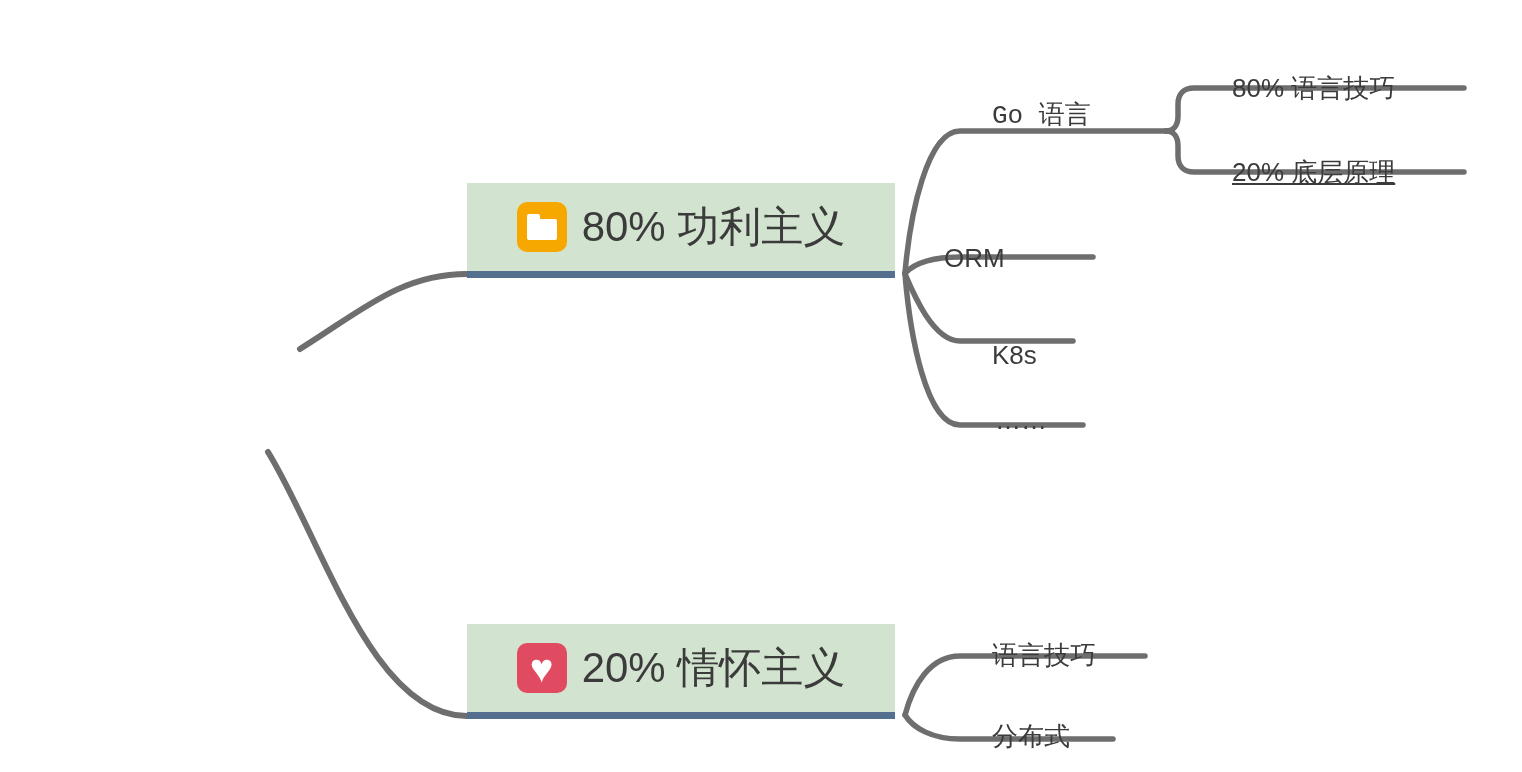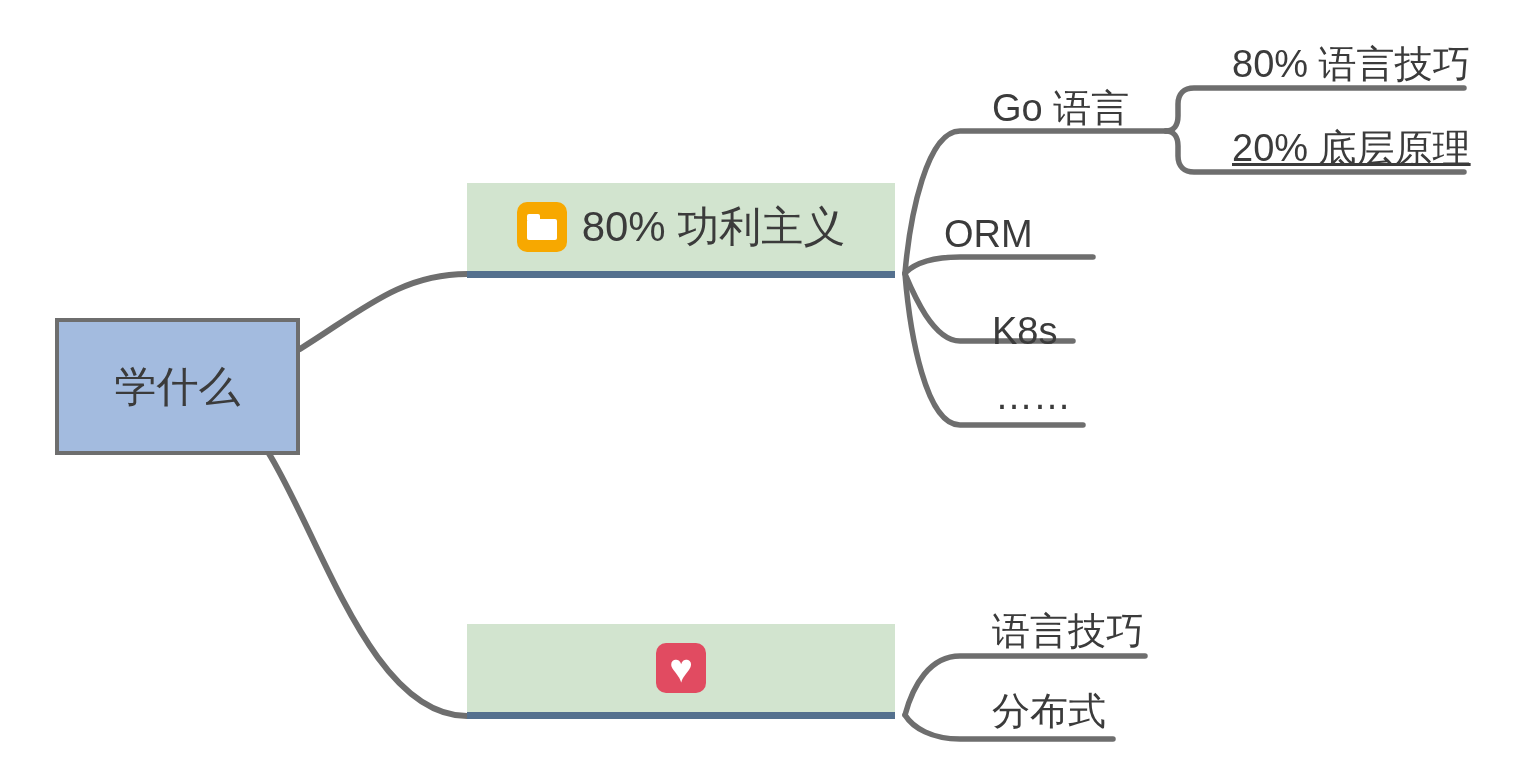--- a/index.html
+++ b/index.html
@@ -72,24 +72,25 @@
     border-radius: 2px 2px 0 0;
   }
   .heart-glyph {
     color: var(--icon-glyph, #ffffff);
     font-size: 40px;
     line-height: 50px;
   }
 
   .child-label {
     position: absolute;
-    font-size: 38px;
+    font-size: 26px;
     line-height: 36px;
     white-space: nowrap;
     color: var(--text, #3b3b3b);
+    margin-top: 24px;
   }
 </style>
 </head>
 <body>
 
 <div class="canvas">
 
   <svg class="edges" width="1522" height="772" viewBox="0 0 1522 772">
 
     <path class="edge main" d="M300,349 C360,312 400,274 467,274"></path>
@@ -103,38 +104,36 @@
     <path class="edge child" d="M905,274 C913,293 933,341 960,341 L1073,341"></path>
     <path class="edge child" d="M905,274 C910,335 926,425 960,425 L1083,425"></path>
 
     <path class="edge child" d="M1166,131 C1174,131 1178,125 1178,116 L1178,104 C1178,94 1184,88 1194,88 L1464,88"></path>
     <path class="edge child" d="M1166,131 C1174,131 1178,137 1178,146 L1178,156 C1178,166 1184,172 1194,172 L1464,172"></path>
 
     <path class="edge child" d="M905,715 C913,685 930,656 960,656 L1145,656"></path>
     <path class="edge child" d="M905,715 C913,728 932,739 960,739 L1113,739"></path>
   </svg>
 
-  <div class="root-node">
-    <span>学什么</span>
-  </div>
 
   <div class="branch-node top">
     <span class="icon-box folder">
       <span class="folder-shape"></span>
     </span>
     <span>80% 功利主义</span>
   </div>
 
   <div class="branch-node bottom">
     <span class="icon-box heart">
       <span class="heart-glyph">♥</span>
     </span>
+    <span>20% 情怀主义</span>
   </div>
 
-  <div class="child-label" style="left:992px; top:90px;">Go 语言</div>
+  <div class="child-label" style="left:992px; top:74px;font-family:Liberation Mono, monospace;">Go 语言</div>
   <div class="child-label" style="left:944px; top:216px;">ORM</div>
   <div class="child-label" style="left:992px; top:313px;">K8s</div>
   <div class="child-label" style="left:995px; top:378px;">……</div>
 
   <div class="child-label" style="left:1232px; top:46px;">80% 语言技巧</div>
   <div class="child-label" style="left:1232px; top:130px;text-decoration:underline;">20% 底层原理</div>
 
   <div class="child-label" style="left:992px; top:613px;">语言技巧</div>
   <div class="child-label" style="left:992px; top:696px;font-family:Liberation Mono, monospace;">分布式</div>
 

